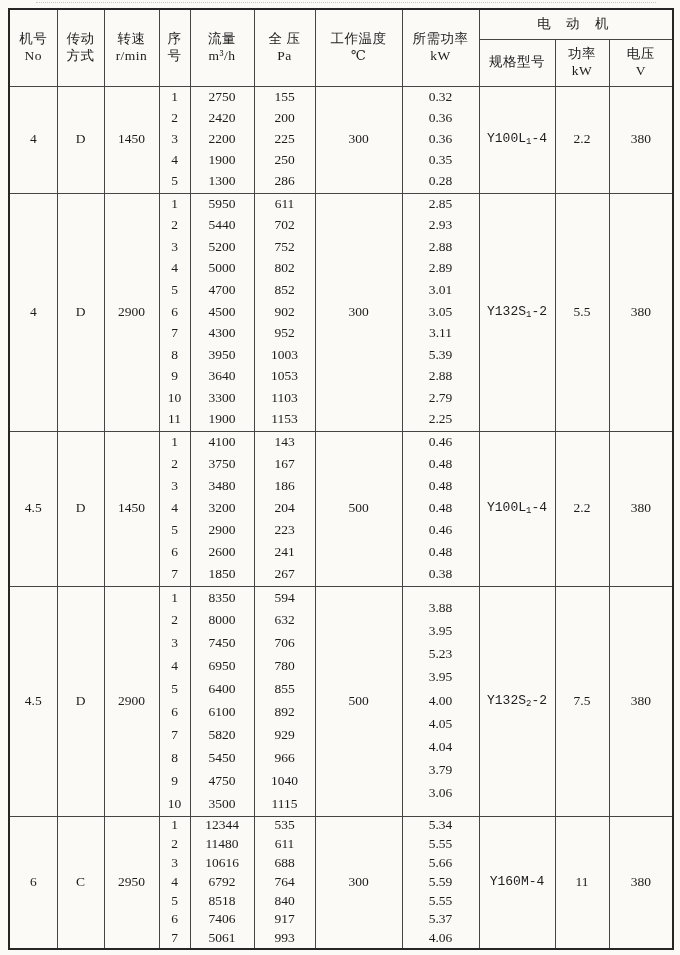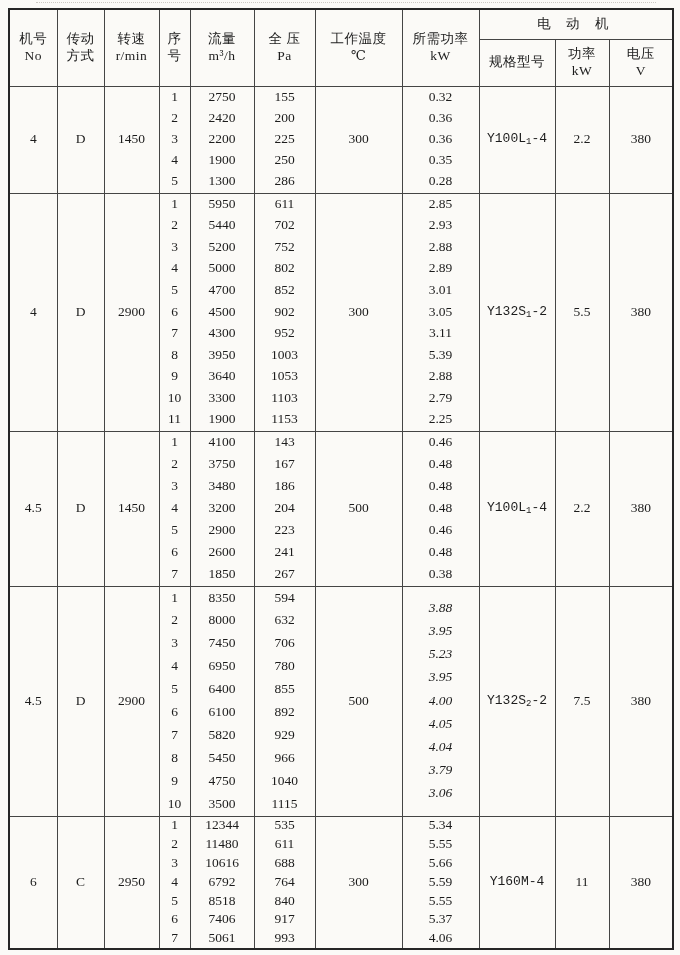--- a/index.html
+++ b/index.html
@@ -53,21 +53,21 @@
   tbody tr:nth-child(3) { height: 155px; }
   tbody tr:nth-child(4) { height: 230px; }
   tbody tr:nth-child(5) { height: 133px; }
   td.stack-cell { position: relative; }
   .stack {
     position: absolute;
     top: 0; left: 0; right: 0; bottom: 0;
     display: flex;
     flex-direction: column;
   }
-  .stack.offset { padding: 10px 0; font-style: italic; }
+  .stack.offset { padding: 10px 0; }
   .stack-item {
     flex: 1 1 0;
     display: flex;
     align-items: center;
     justify-content: center;
   }
   td sub {
     font-size: 9px;
     line-height: 0;
     vertical-align: -2px;

